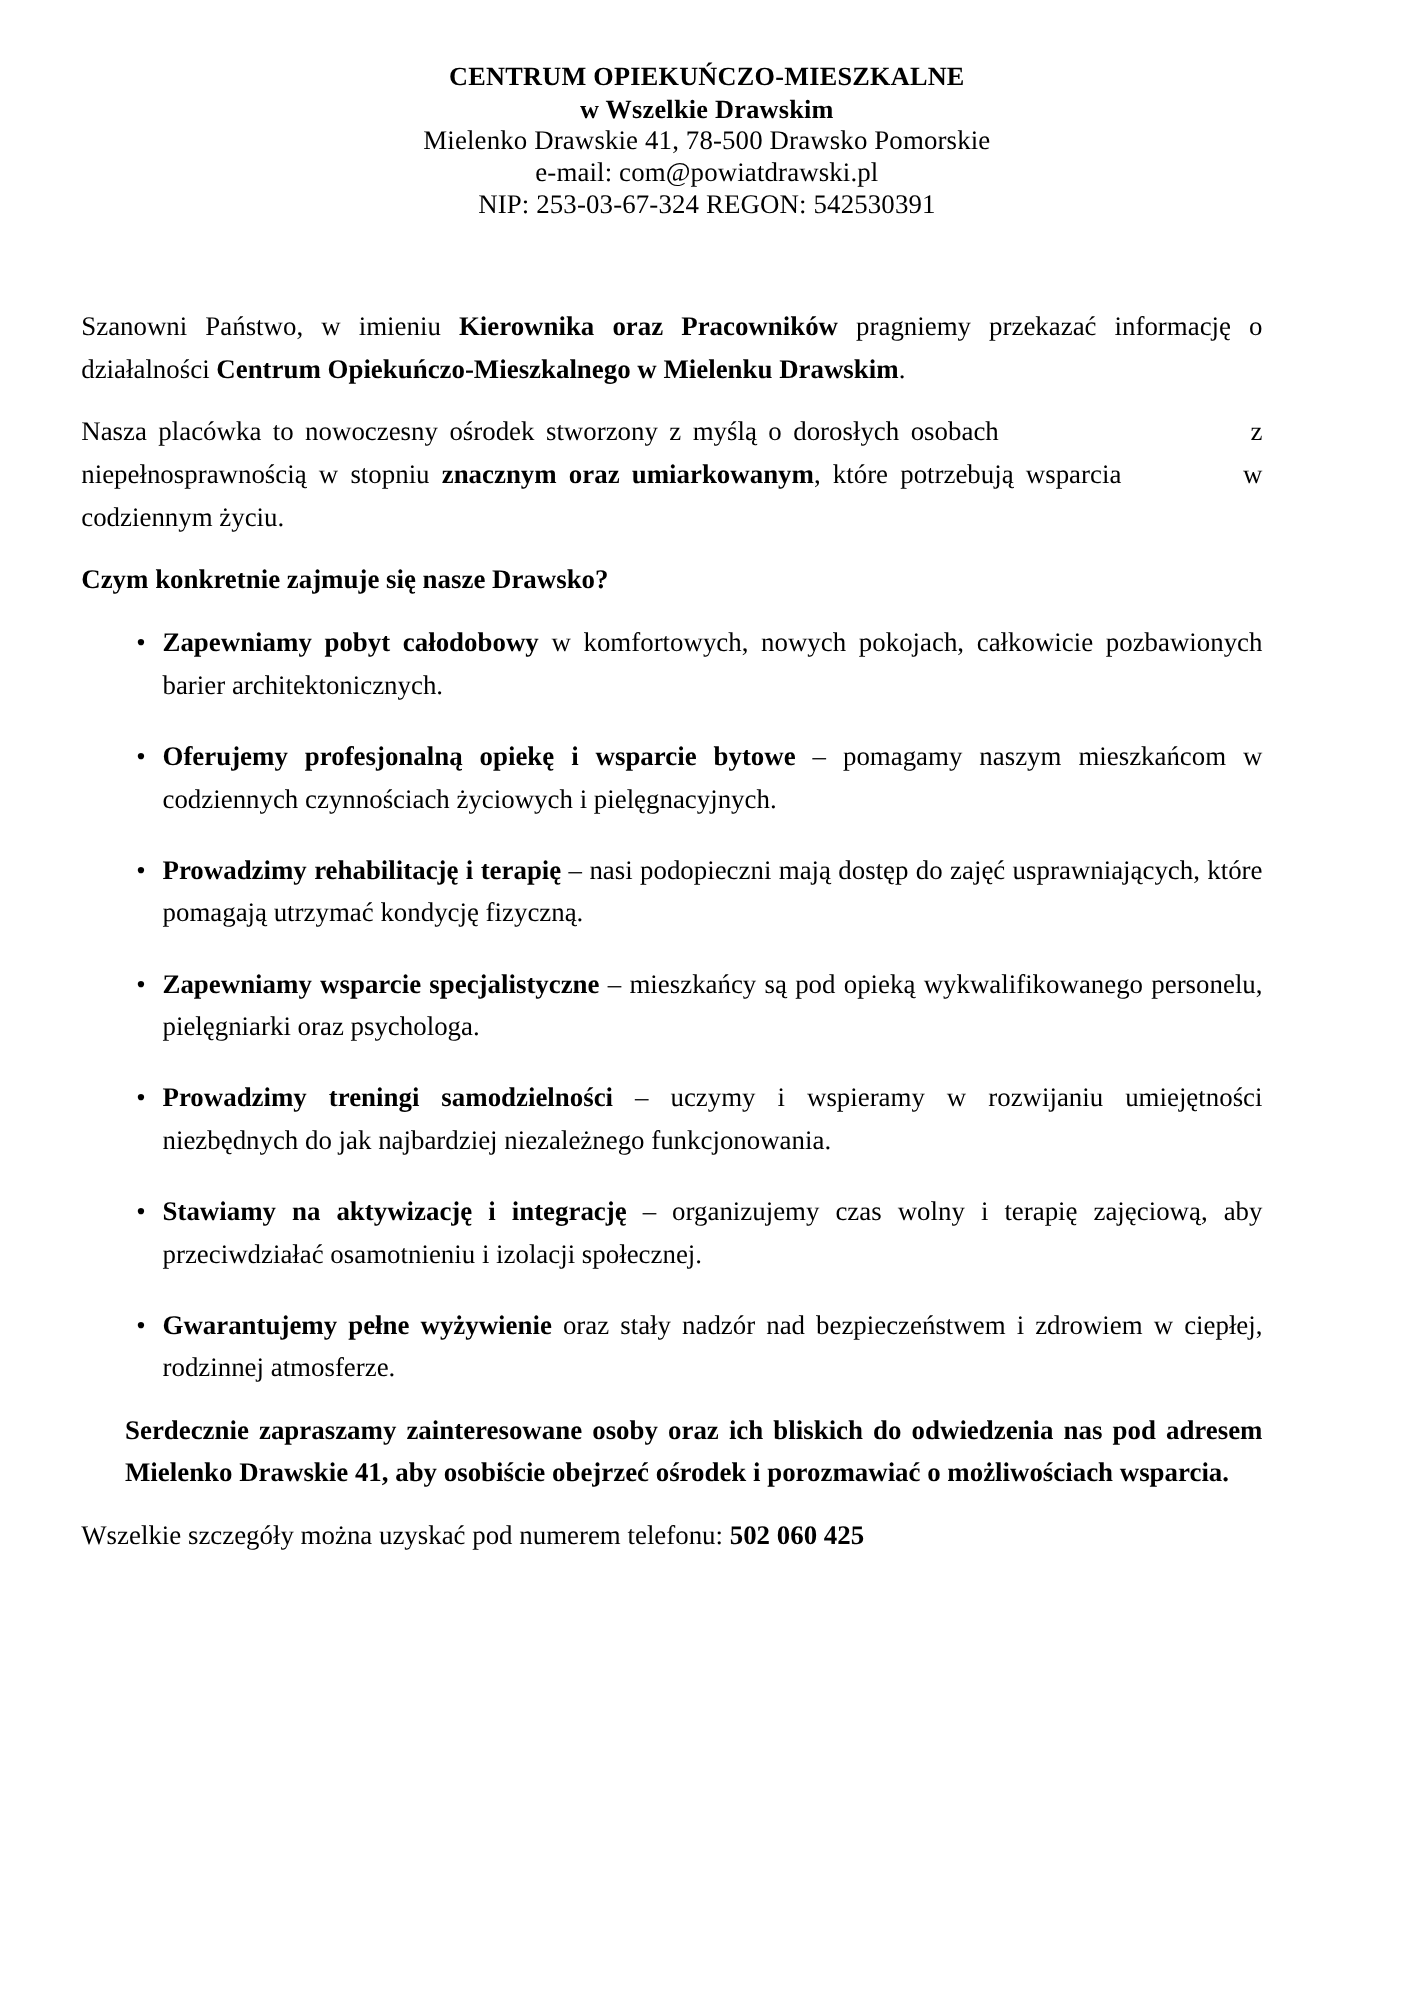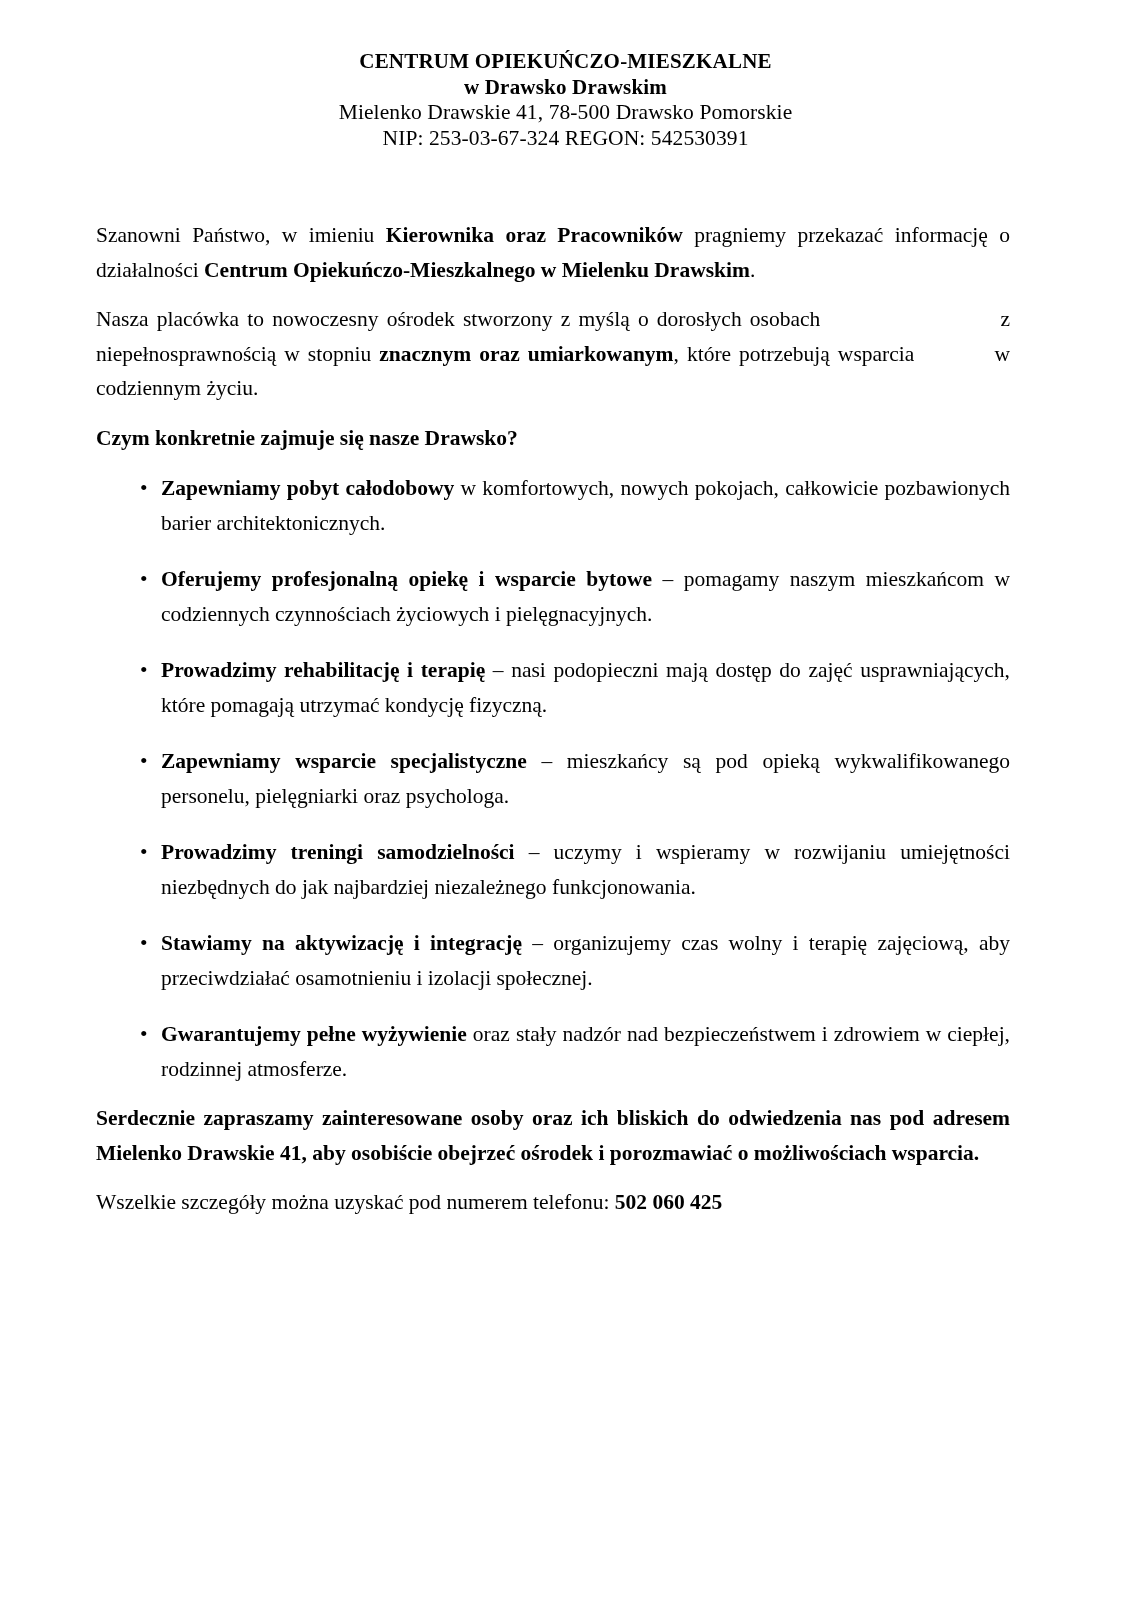--- a/index.html
+++ b/index.html
@@ -39,21 +39,21 @@
   .letterhead .lh-line.bold {
     font-weight: bold;
     font-size: 21px;
     line-height: 25.5px;
     letter-spacing: 0.2px;
   }
 
   
   .body-area {
     margin-top: 67px;
-    padding-left: 96px;
+    padding-left: 65px;
     padding-right: 121px;
   }
 
   p.para {
     margin: 0 0 7px 0;
     font-size: 21.5px;
     line-height: 34.5px;
     text-align: justify;
     text-justify: inter-word;
     hyphens: none;
@@ -103,22 +103,23 @@
     display: inline;
   }
 </style>
 </head>
 <body>
 
 <div class="page">
 
   <header class="letterhead">
     <div class="lh-line bold">CENTRUM OPIEKUŃCZO-MIESZKALNE</div>
-    <div class="lh-line bold">w Drawsko Drawskim</div>
+    <div class="lh-line bold">w Wszelkie Drawskim</div>
     <div class="lh-line">Mielenko Drawskie 41, 78-500 Drawsko Pomorskie</div>
+    <div class="lh-line">e-mail: com@powiatdrawski.pl</div>
     <div class="lh-line">NIP: 253-03-67-324 REGON: 542530391</div>
   </header>
 
   <main class="body-area">
 
     <p class="para"><span>Szanowni Państwo, w imieniu </span><b>Kierownika oraz Pracowników</b><span> pragniemy przekazać informację o działalności </span><b>Centrum Opiekuńczo-Mieszkalnego w Mielenku Drawskim</b><span>.</span></p>
 
     <p class="para spaced-top"><span>Nasza placówka to nowoczesny ośrodek stworzony z myślą o dorosłych osobach</span><span class="tail">&nbsp;&nbsp;&nbsp;&nbsp;&nbsp;&nbsp;&nbsp;&nbsp;&nbsp;&nbsp;&nbsp;&nbsp;&nbsp;&nbsp;&nbsp;&nbsp;&nbsp;&nbsp;&nbsp;&nbsp;&nbsp;&nbsp;</span><span>z</span> <span>niepełnosprawnością w stopniu </span><b>znacznym oraz umiarkowanym</b><span>, które potrzebują wsparcia</span><span class="tail">&nbsp;&nbsp;&nbsp;&nbsp;&nbsp;&nbsp;&nbsp;&nbsp;&nbsp;&nbsp;</span><span>w</span> <span>codziennym życiu.</span></p>
 
     <h2 class="section-q">Czym konkretnie zajmuje się nasze Drawsko?</h2>
@@ -141,18 +142,18 @@
       </li>
       <li>
         <span class="bullet-dot">•</span><b>Stawiamy na aktywizację i integrację</b><span> – organizujemy czas wolny i terapię zajęciową, aby przeciwdziałać osamotnieniu i izolacji społecznej.</span>
       </li>
       <li>
         <span class="bullet-dot">•</span><b>Gwarantujemy pełne wyżywienie</b><span> oraz stały nadzór nad bezpieczeństwem i zdrowiem      w ciepłej, rodzinnej atmosferze.</span>
       </li>
     </ul>
 
 
-    <p class="para strong-block" style="margin-top:15px;">Serdecznie zapraszamy zainteresowane osoby oraz ich bliskich do odwiedzenia nas pod adresem Mielenko Drawskie 41, aby osobiście obejrzeć ośrodek i porozmawiać o możliwościach wsparcia.</p>
+    <p class="para strong-block" style="margin-top:15px;margin-left:35px;">Serdecznie zapraszamy zainteresowane osoby oraz ich bliskich do odwiedzenia nas pod adresem Mielenko Drawskie 41, aby osobiście obejrzeć ośrodek i porozmawiać o możliwościach wsparcia.</p>
 
     <p class="para" style="margin-top:15px; text-align:left;"><span>Wszelkie szczegóły można uzyskać pod numerem telefonu: </span><b>502 060 425</b></p>
 
   </main>
 </div>
 
 </body></html>

